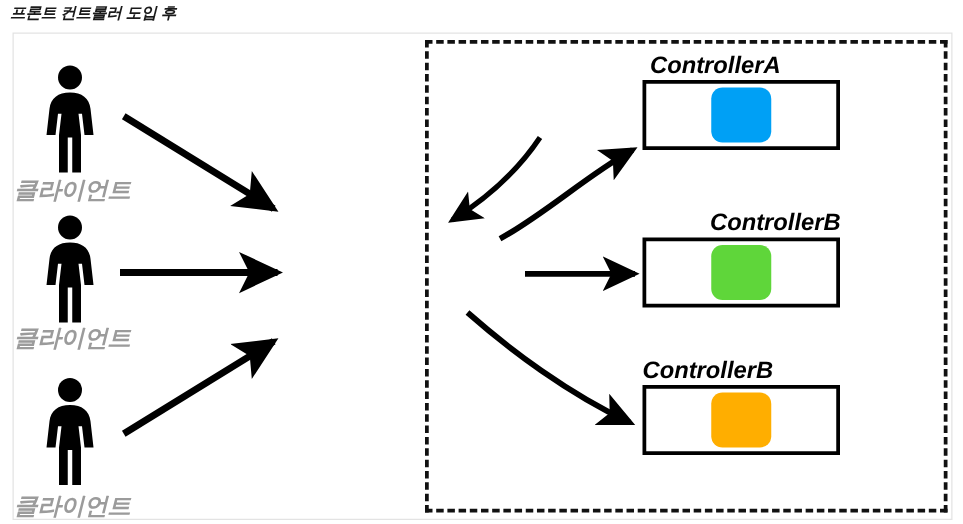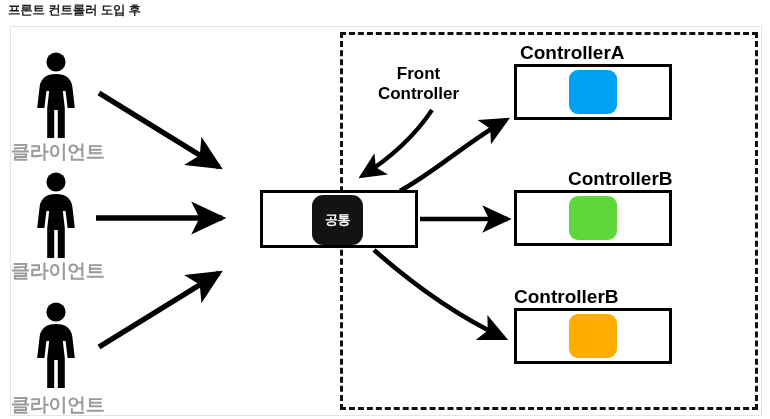--- a/index.html
+++ b/index.html
@@ -9,20 +9,21 @@
   }
   body {
     font-family: "Liberation Sans", sans-serif;
   }
   #page {
     position: relative;
     width: 770px;
     height: 419px;
     background: #ffffff;
     overflow: hidden;
+    font-style: italic;
   }
   
   #diagram-title {
     position: absolute;
     left: 8px;
     top: 2px;
     font-size: 12.5px;
     font-weight: bold;
     color: #1a1a1a;
     letter-spacing: -0.2px;
@@ -198,28 +199,21 @@
 
     <path d="M 400 191 C 435 172, 470 140, 506 120" stroke="#000000" stroke-width="4.6" fill="none" marker-end="url(#arrowhead-curve)"></path>
     <line x1="420" y1="219" x2="508" y2="219" stroke="#000000" stroke-width="4.6" marker-end="url(#arrowhead)"></line>
     <path d="M 374 250 C 408 280, 455 315, 504 338" stroke="#000000" stroke-width="4.6" fill="none" marker-end="url(#arrowhead-curve)"></path>
   </svg>
 
   <div class="client-label" id="client-label-0">클라이언트</div>
   <div class="client-label" id="client-label-1">클라이언트</div>
   <div class="client-label" id="client-label-2">클라이언트</div>
 
-  <div id="front-controller-annotation">
-    <div>Front</div>
-    <div>Controller</div>
-  </div>
-
-  <div id="front-controller-box">
-    <div id="common-chip">공통</div>
-  </div>
+
 
   <div class="controller-group" id="controller-group-0">
     <div class="controller-title">ControllerA</div>
     <div class="controller-box">
       <div class="controller-chip" style="background: rgb(0, 160, 245);"></div>
     </div>
   </div>
 
   <div class="controller-group" id="controller-group-1">
     <div class="controller-title">ControllerB</div>

